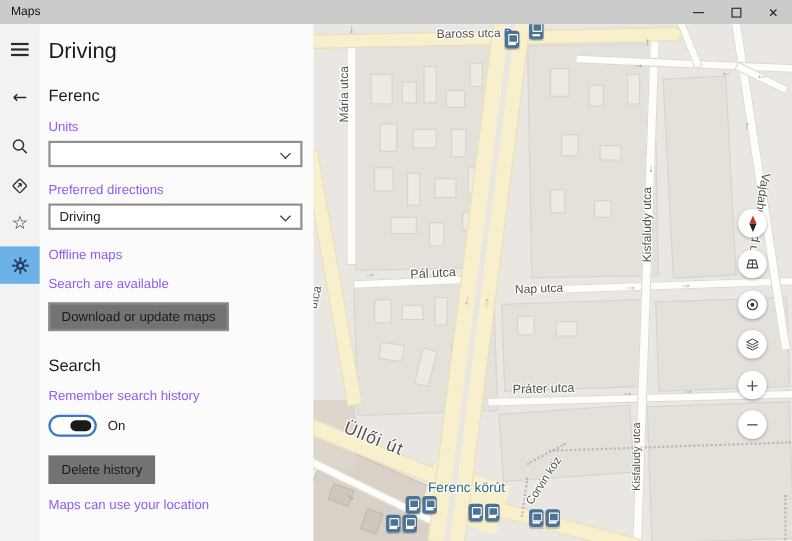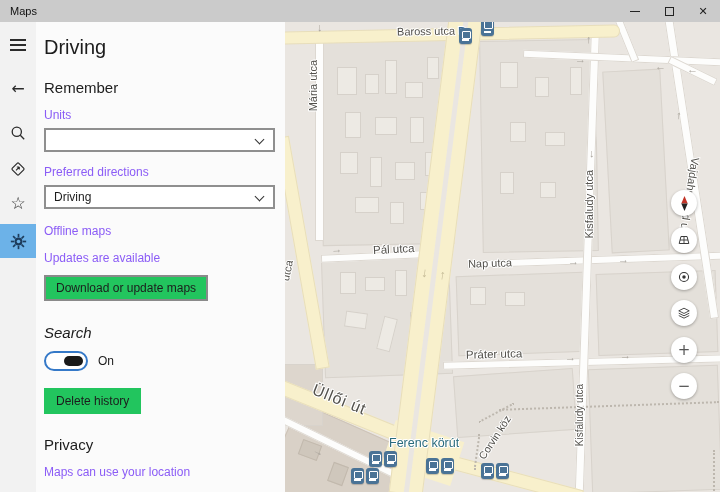--- a/index.html
+++ b/index.html
@@ -25,21 +25,21 @@
   .glyph { font-size:16px; line-height:1; color:#2b2b2b; font-family:"DejaVu Sans",sans-serif; }
   .nav-item.sel { height:34px; background:#6cb2e8; }
 
   
   .panel { width:249px; background:#fbfbfb; flex:0 0 auto; padding:14px 10px 0 8px; overflow:hidden; }
   .panel h1 { font-size:20px; font-weight:400; color:#1c1c1c; }
   .panel h2 { font-size:15px; font-weight:400; color:#1c1c1c; }
   .lab { font-size:12px; color:#8b5cf6; }
   .dd { margin-top:6px; width:231px; height:24px; background:#fff; border:2px solid #8f8f8f; display:flex; align-items:center; padding:0 26px 0 8px; position:relative; font-size:12px; color:#1c1c1c; }
   .dd .chev { position:absolute; right:10px; top:6px; width:7px; height:7px; border-right:1.4px solid #333; border-bottom:1.4px solid #333; transform:rotate(45deg); }
-  .btn { display:inline-block; background:#22c55e; border:2px solid transparent; font-size:12px; color:#1c1c1c; padding:4px 10px; }
+  .btn { display:inline-block; background:#737373; border:2px solid transparent; font-size:12px; color:#1c1c1c; padding:4px 10px; }
   .btn.focus { border-color:#8a8a8a; }
   .togglerow { display:flex; align-items:center; gap:10px; margin-top:10px; }
   .toggle { width:44px; height:20px; border:2px solid #3579c8; border-radius:10px; background:#fff; position:relative; }
   .toggle .knob { position:absolute; right:3px; top:3px; width:19px; height:10px; border-radius:5px; background:#1a1a1a; }
 
   
   .map { flex:1; position:relative; overflow:hidden; background:#eae6e1; cursor:default; }
   .blk { position:absolute; background:#e4e0da; border:1px solid #d8d3cc; }
   .bd  { position:absolute; background:#edeae4; border:1px solid #d6d1ca; }
   .bd2 { position:absolute; background:#cfc7bc; border:1px solid #c2b9ad; }
@@ -120,44 +120,44 @@
           </g>
           <circle cx="10" cy="10" r="4.6" fill="#1d3c5c"></circle>
             <circle cx="10" cy="10" r="2.1" fill="#6cb2e8"></circle>
         </svg>
       </div>
     </div>
 
     <div class="panel">
       <h1>Driving</h1>
 
-      <h2 style="margin-top:20px;">Remember</h2>
+      <h2 style="margin-top:20px;">Ferenc</h2>
       <div class="lab" style="margin-top:12px;">Units</div>
       <div class="dd">
         <span class="chev"></span>
       </div>
       <div class="lab" style="margin-top:13px;">Preferred directions</div>
       <div class="dd">
         <span>Driving</span>
         <span class="chev"></span>
       </div>
       <div class="lab" style="margin-top:15px;">Offline maps</div>
-      <div class="lab" style="margin-top:13px;">Updates are available</div>
+      <div class="lab" style="margin-top:13px;">Search are available</div>
       <div style="margin-top:10px;"><span class="btn focus">Download or update maps</span></div>
 
-      <h2 style="margin-top:23px;font-style:italic;">Search</h2>
+      <h2 style="margin-top:23px;">Search</h2>
+      <div class="lab" style="margin-top:12px;">Remember search history</div>
       <div class="togglerow">
         <div class="toggle">
             <div class="knob"></div>
           </div>
         <span class="lab" style="color:#1c1c1c;">On</span>
       </div>
       <div style="margin-top:17px;"><span class="btn">Delete history</span></div>
 
-      <h2 style="margin-top:22px;">Privacy</h2>
       <div class="lab" style="margin-top:12px;">Maps can use your location</div>
 
     </div>
 
     <div class="map">
 
       <div class="blk" style="left:36px;top:18px;width:132px;height:205px;transform:rotate(-1deg);"></div>
       <div class="blk" style="left:38px;top:236px;width:128px;height:118px;transform:rotate(-2deg);"></div>
       <div class="blk" style="left:196px;top:18px;width:116px;height:212px;transform:rotate(-1deg);"></div>
       <div class="blk" style="left:322px;top:48px;width:58px;height:182px;transform:rotate(-3deg);"></div>

